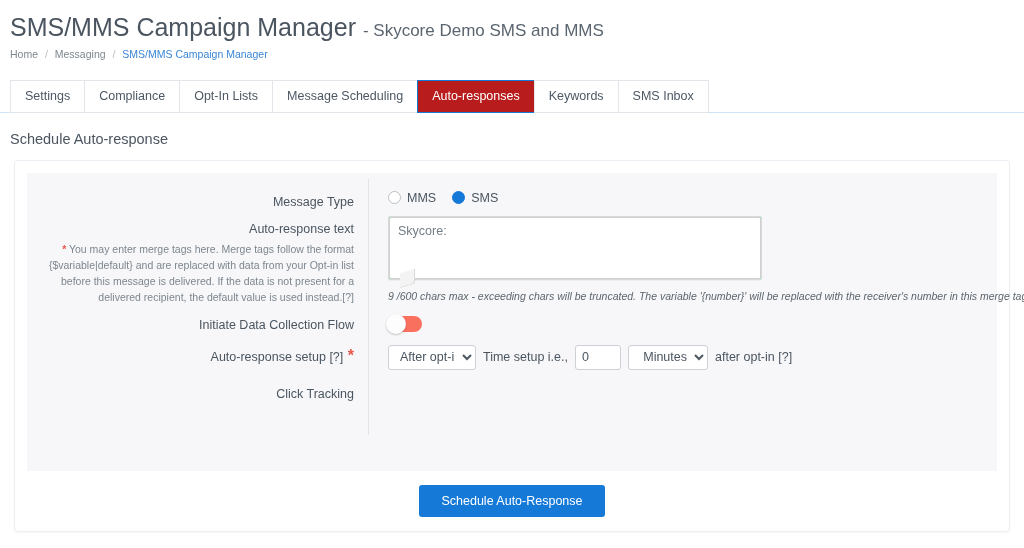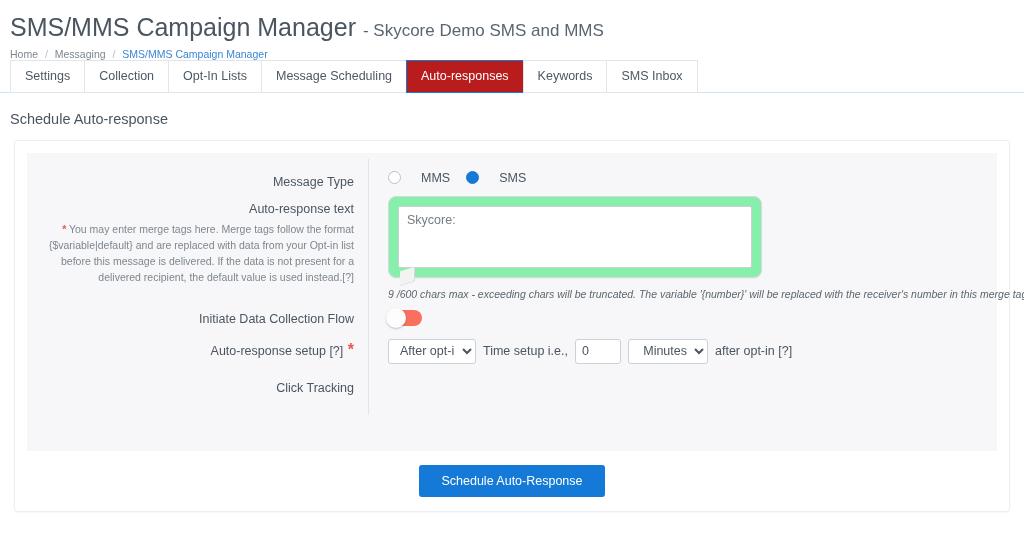--- a/index.html
+++ b/index.html
@@ -31,20 +31,21 @@
     font-size: 10.5px;
     color: #8a949c;
     white-space: nowrap;
   }
   .breadcrumb .crumb { color: #7d878f; }
   .breadcrumb .crumb.link { color: #3a86d6; }
   .breadcrumb .sep { color: #b5bcc2; margin: 0 4px; }
 
   
   .tabs-wrap {
+    margin-top: 20px;
     position: relative;
     height: 33px;
     text-align: center;
   }
   .tabs {
     display: flex;
     align-items: stretch;
     padding-left: 10px;
     height: 33px;
     position: relative;
@@ -139,41 +140,40 @@
     font-size: 10.5px;
     line-height: 1.55;
     color: #7d878f;
     text-align: right;
     font-weight: normal;
   }
   .help-text .star { color: #e8564a; font-weight: bold; }
 
   
   .radio-group { display: flex; align-items: center; gap: 16px; padding-top: 2px; }
-  .radio-opt { display: flex; align-items: center; gap: 20px; cursor: pointer; }
+  .radio-opt { display: flex; align-items: center; gap: 6px; cursor: pointer; }
   .radio-dot {
     width: 13px; height: 13px;
     border-radius: 50%;
     border: 1px solid #b9c0c7;
     background: #ffffff;
     display: inline-block;
   }
   .radio-opt.selected .radio-dot {
     background: #1579d8;
     border-color: #1579d8;
   }
   .radio-label { font-size: 12.5px; color: #4a5560; }
 
   
   .bubble {
     width: 374px;
     background: #86efac;
     border: 1px solid #d9d9d9;
-    border-radius: 8px;
-    padding: 9px;
+    border-radius: 2px;
     position: relative;
     box-shadow: 0 1px 1px rgba(0,0,0,0.04);
   }
   .bubble:after {
     content: "";
     position: absolute;
     left: 11px;
     bottom: -7px;
     width: 14px; height: 14px;
     background: #f3f3f3;
@@ -288,21 +288,21 @@
     <span class="sep">/</span>
     <span class="crumb">Messaging</span>
     <span class="sep">/</span>
     <span class="crumb link">SMS/MMS Campaign Manager</span>
   </div>
 </div>
 
 <div class="tabs-wrap">
   <div class="tabs">
     <div class="tab">Settings</div>
-    <div class="tab">Collection</div>
+    <div class="tab">Compliance</div>
     <div class="tab">Opt-In Lists</div>
     <div class="tab">Message Scheduling</div>
     <div class="tab active">Auto-responses</div>
     <div class="tab">Keywords</div>
     <div class="tab">SMS Inbox</div>
   </div>
   <div class="tabs-rule"></div>
 </div>
 
 <div class="section-heading">Schedule Auto-response</div>

